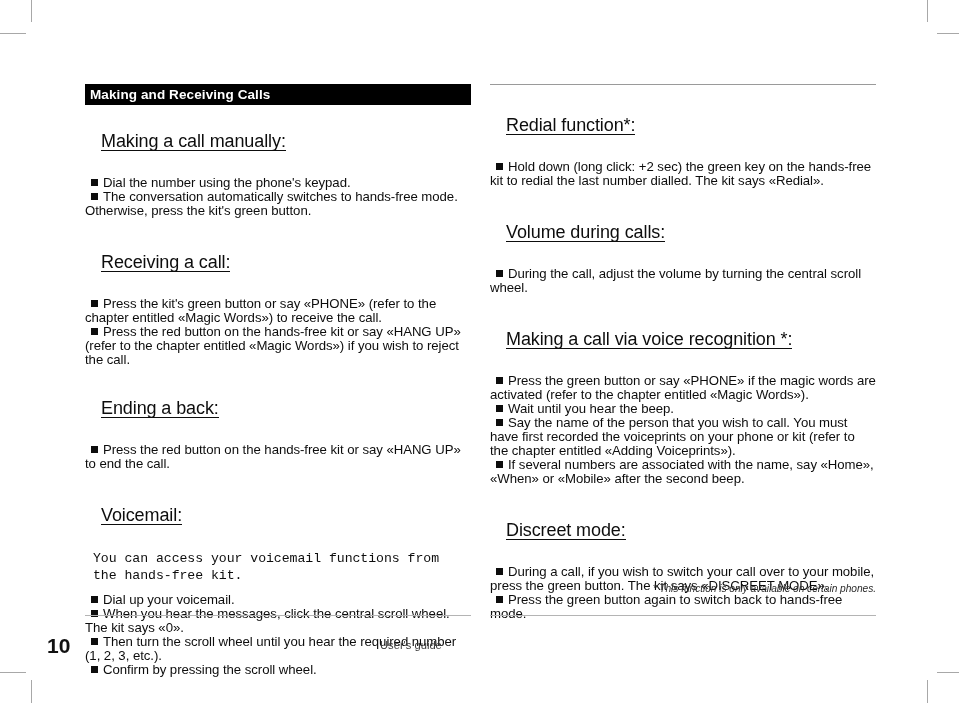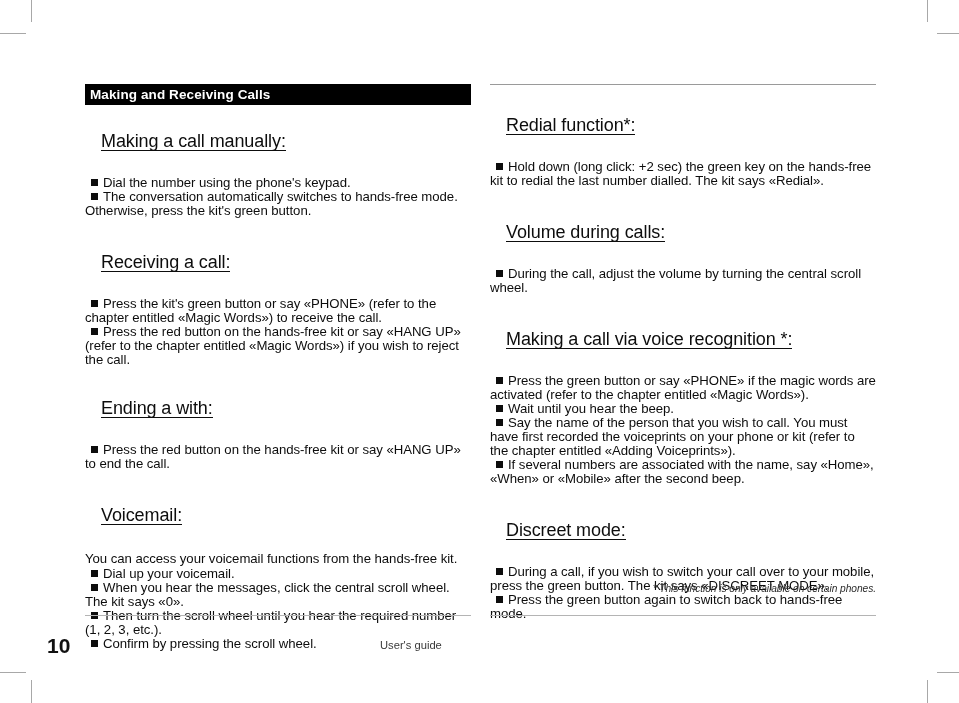--- a/index.html
+++ b/index.html
@@ -81,23 +81,24 @@
     padding-bottom: 0px;
     letter-spacing: -0.1px;
   }
   .sec-wrap { margin: 0 0 9px 0; }
   .sec-wrap.spaced { margin-top: 20px; }
   .sec-wrap.spaced-sm { margin-top: 17px; }
 
   p.body {
     font-size: 13.2px;
     line-height: 17.3px;
-    margin: 0;
+    margin: 8px;
     text-indent: 0;
     letter-spacing: -0.05px;
+    font-family: Liberation Mono, monospace;
   }
 
   p.bullet {
     font-size: 13.2px;
     line-height: 14px;
     margin: 0;
     letter-spacing: -0.05px;
   }
   p.bullet .sq {
     display: inline-block;
@@ -174,21 +175,21 @@
     <p class="bullet"><span class="sq"></span><span>Dial the number using the phone's keypad.</span></p>
     <p class="bullet"><span class="sq"></span><span>The conversation automatically switches to hands-free mode. Otherwise, press the kit's green button.</span></p>
 
     <div class="sec-wrap spaced">
       <h2 class="sec">Receiving a call: </h2>
     </div>
     <p class="bullet"><span class="sq"></span><span>Press the kit's green button or say «PHONE» (refer to the chapter entitled «Magic Words») to receive the call.</span></p>
     <p class="bullet"><span class="sq"></span><span>Press the red button on the hands-free kit or say «HANG UP» (refer to the chapter entitled «Magic Words») if you wish to reject the call.</span></p>
 
     <div class="sec-wrap spaced-sm">
-      <h2 class="sec">Ending a with: </h2>
+      <h2 class="sec">Ending a back: </h2>
     </div>
     <p class="bullet"><span class="sq"></span><span>Press the red button on the hands-free kit or say «HANG UP» to end the call.</span></p>
 
     <div class="sec-wrap spaced">
       <h2 class="sec">Voicemail:</h2>
     </div>
     <p class="body">You can access your voicemail functions from the hands-free kit.</p>
     <p class="bullet"><span class="sq"></span><span>Dial up your voicemail.</span></p>
     <p class="bullet"><span class="sq"></span><span>When you hear the messages, click the central scroll wheel. The kit says «0».</span></p>
     <p class="bullet"><span class="sq"></span><span>Then turn the scroll wheel until you hear the required number (1, 2, 3, etc.).</span></p>

